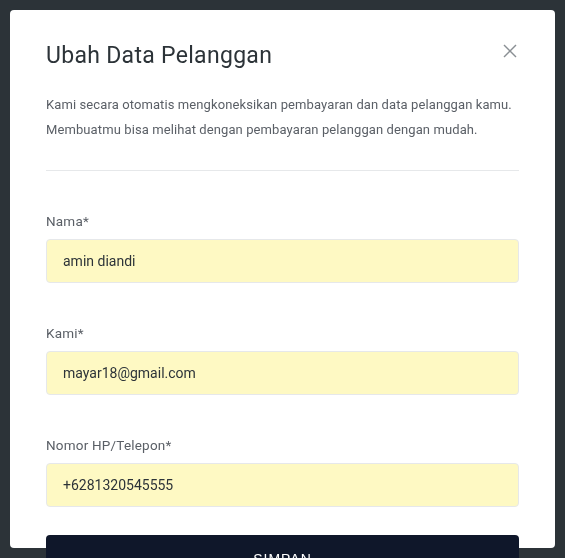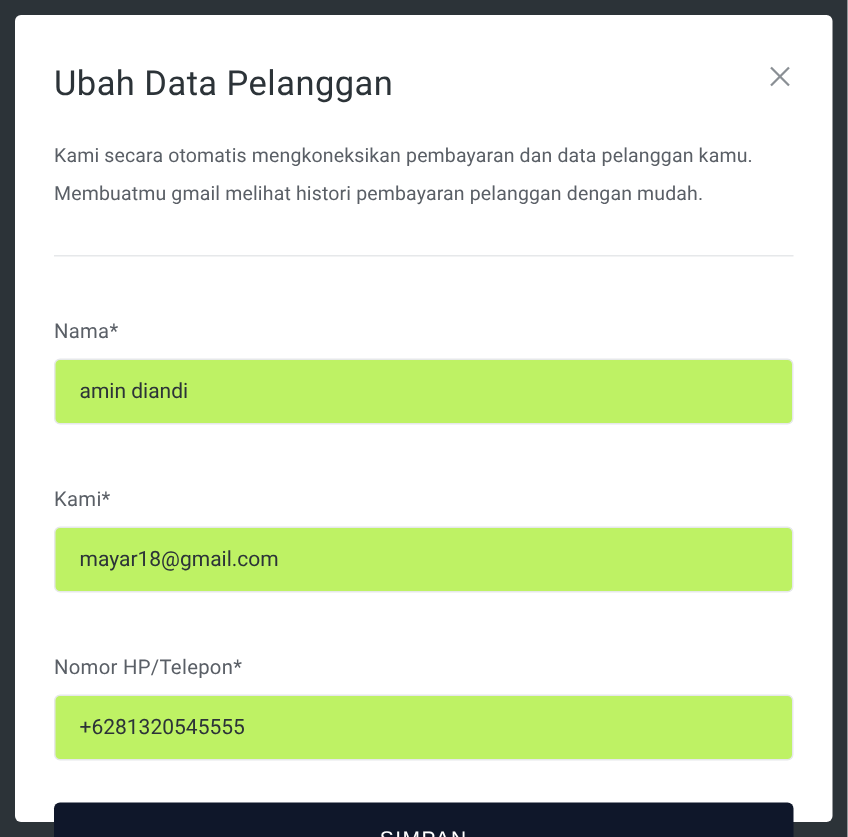--- a/index.html
+++ b/index.html
@@ -16,21 +16,21 @@
       display: flex;
       align-items: flex-start;
       justify-content: center;
       padding: 10px;
     }
     .modal {
       background: #ffffff;
       width: 100%;
       height: 100%;
       border-radius: 4px;
-      padding: 32px 26px;
+      padding: 32px 36px;
       position: relative;
     }
     .modal-header {
       display: flex;
       justify-content: space-between;
       align-items: flex-start;
     }
     .modal-title {
       font-size: 23px;
       font-weight: 400;
@@ -73,21 +73,21 @@
       font-size: 13.5px;
       color: #5a5f66;
       margin-bottom: 10px;
       letter-spacing: 0.2px;
     }
     .form-input {
       width: 100%;
       padding: 13px 16px;
       font-size: 14px;
       color: #2c3338;
-      background: #bef264;
+      background: #fef9c3;
       border: 1px solid #e6e8ea;
       border-radius: 4px;
       outline: none;
       font-family: inherit;
     }
     .submit-btn {
       width: 100%;
       padding: 16px;
       background: #0f172a;
       color: #ffffff;
@@ -107,21 +107,21 @@
   <div class="modal-header">
     <h2 class="modal-title">Ubah Data Pelanggan</h2>
     <button class="close-btn">
       <svg viewBox="0 0 14 14" fill="none" stroke="currentColor" stroke-width="1.5">
         <line x1="1" y1="1" x2="13" y2="13"></line>
         <line x1="13" y1="1" x2="1" y2="13"></line>
       </svg>
     </button>
   </div>
 
-  <p class="description">Kami secara otomatis mengkoneksikan pembayaran dan data pelanggan kamu. Membuatmu gmail melihat histori pembayaran pelanggan dengan mudah.</p>
+  <p class="description">Kami secara otomatis mengkoneksikan pembayaran dan data pelanggan kamu. Membuatmu bisa melihat dengan pembayaran pelanggan dengan mudah.</p>
 
   <hr class="divider">
 
   <div class="form-group">
     <label class="form-label">Nama*</label>
     <input type="text" class="form-input" value="amin diandi" style="">
   </div>
 
   <div class="form-group">
     <label class="form-label">Kami*</label>

